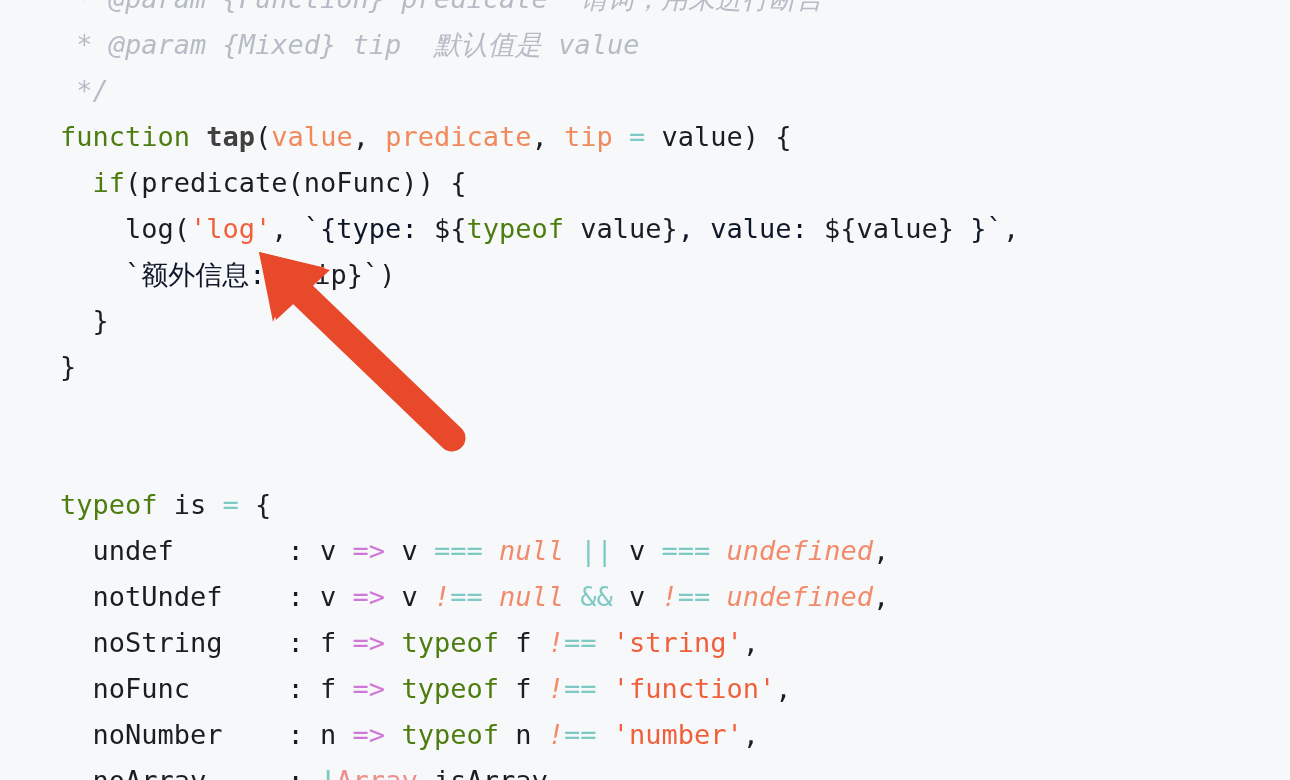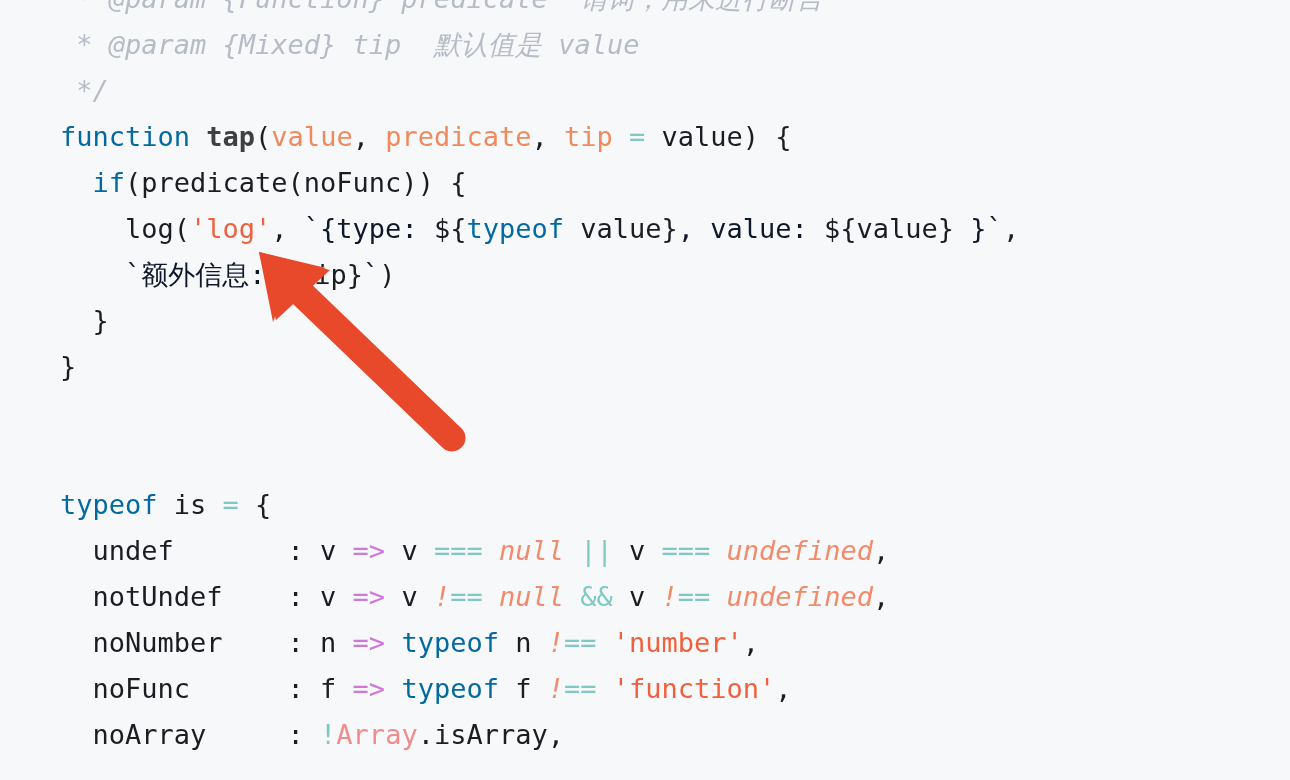--- a/index.html
+++ b/index.html
@@ -33,21 +33,21 @@
   .code-line {
     white-space: pre;
     height: 46px;
     line-height: 46px;
     padding-left: 60px;
     color: #20222a;
   }
   
   .tk-plain   { color: #1b1d23; }
   .tk-comment { color: #b6bcc6; font-style: italic; }
-  .tk-kw      { color: #0369a1; }
+  .tk-kw      { color: #4d7c0f; }
   .tk-fn      { color: #404040; font-weight: bold; }
   .tk-param   { color: #f08a5d; }
   .tk-str     { color: #f0603c; text-align: right; }
   .tk-tstr    { color: #0f172a; }
   .tk-const   { color: #f28b6b; font-style: italic; }
   .tk-op      { color: #7fc9c4; }
   .tk-arrow   { color: #cf78d8; }
   .tk-cls     { color: #ef8d8d; }
   .tk-bang    { color: #7fc9c4; }
   .tk-punct   { color: #1b1d23; }
@@ -74,22 +74,23 @@
       <div class="code-line"><span class="tk-plain">  </span><span class="tk-kw">if</span><span class="tk-punct">(predicate(noFunc)) {</span></div>
       <div class="code-line"><span class="tk-plain">    log(</span><span class="tk-str">'log'</span><span class="tk-punct">, </span><span class="tk-tstr">`{type: </span><span class="tk-plain">${</span><span class="tk-kw">typeof</span><span class="tk-plain"> value}</span><span class="tk-tstr">, value: </span><span class="tk-plain">${value}</span><span class="tk-tstr"> }`</span><span class="tk-punct">,</span></div>
       <div class="code-line"><span class="tk-plain">    </span><span class="tk-tstr">`额外信息:</span><span class="tk-plain">${tip}</span><span class="tk-tstr">`</span><span class="tk-punct">)</span></div>
       <div class="code-line"><span class="tk-punct">  }</span></div>
       <div class="code-line"><span class="tk-punct">}</span></div>
       <div class="code-line"><span class="tk-plain"> </span></div>
       <div class="code-line"><span class="tk-plain"> </span></div>
       <div class="code-line"><span class="tk-kw">typeof</span><span class="tk-plain"> is </span><span class="tk-op">=</span><span class="tk-punct"> {</span></div>
       <div class="code-line"><span class="tk-plain">  undef       : v </span><span class="tk-arrow">=&gt;</span><span class="tk-plain"> v </span><span class="tk-op">===</span><span class="tk-plain"> </span><span class="tk-const">null</span><span class="tk-plain"> </span><span class="tk-op">||</span><span class="tk-plain"> v </span><span class="tk-op">===</span><span class="tk-plain"> </span><span class="tk-const">undefined</span><span class="tk-punct">,</span></div>
       <div class="code-line"><span class="tk-plain">  notUndef    : v </span><span class="tk-arrow">=&gt;</span><span class="tk-plain"> v </span><span class="tk-const">!</span><span class="tk-op">==</span><span class="tk-plain"> </span><span class="tk-const">null</span><span class="tk-plain"> </span><span class="tk-op">&amp;&amp;</span><span class="tk-plain"> v </span><span class="tk-const">!</span><span class="tk-op">==</span><span class="tk-plain"> </span><span class="tk-const">undefined</span><span class="tk-punct">,</span></div>
+      <div class="code-line"><span class="tk-plain">  noString    : f </span><span class="tk-arrow">=&gt;</span><span class="tk-plain"> </span><span class="tk-kw">typeof</span><span class="tk-plain"> f </span><span class="tk-const">!</span><span class="tk-op">==</span><span class="tk-plain"> </span><span class="tk-str">'string'</span><span class="tk-punct">,</span></div>
+      <div class="code-line"><span class="tk-plain">  noFunc      : f </span><span class="tk-arrow">=&gt;</span><span class="tk-plain"> </span><span class="tk-kw">typeof</span><span class="tk-plain"> f </span><span class="tk-const">!</span><span class="tk-op">==</span><span class="tk-plain"> </span><span class="tk-str">'function'</span><span class="tk-punct">,</span></div>
       <div class="code-line"><span class="tk-plain">  noNumber    : n </span><span class="tk-arrow">=&gt;</span><span class="tk-plain"> </span><span class="tk-kw">typeof</span><span class="tk-plain"> n </span><span class="tk-const">!</span><span class="tk-op">==</span><span class="tk-plain"> </span><span class="tk-str">'number'</span><span class="tk-punct">,</span></div>
-      <div class="code-line"><span class="tk-plain">  noFunc      : f </span><span class="tk-arrow">=&gt;</span><span class="tk-plain"> </span><span class="tk-kw">typeof</span><span class="tk-plain"> f </span><span class="tk-const">!</span><span class="tk-op">==</span><span class="tk-plain"> </span><span class="tk-str">'function'</span><span class="tk-punct">,</span></div>
       <div class="code-line"><span class="tk-plain">  noArray     : </span><span class="tk-bang">!</span><span class="tk-cls">Array</span><span class="tk-plain">.isArray</span><span class="tk-punct">,</span></div>
     </div>
 
   <svg id="arrow-annotation" viewBox="0 0 1290 780" width="1290" height="780" xmlns="http://www.w3.org/2000/svg">
     <g>
       <line id="arrow-shaft" x1="452" y1="438" x2="300" y2="292" stroke="#e8492a" stroke-width="27" stroke-linecap="round"></line>
       <polygon id="arrow-head" points="259,252 326,268 289,281 273,322" fill="#e8492a"></polygon>
       <polygon id="arrow-head-fill" points="259,252 330,270 276,320" fill="#e8492a"></polygon>
     </g>
   </svg>

